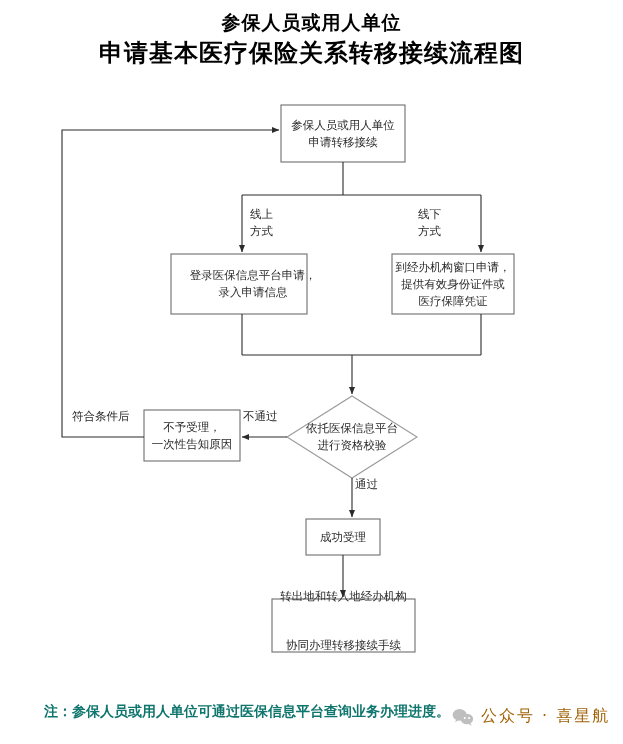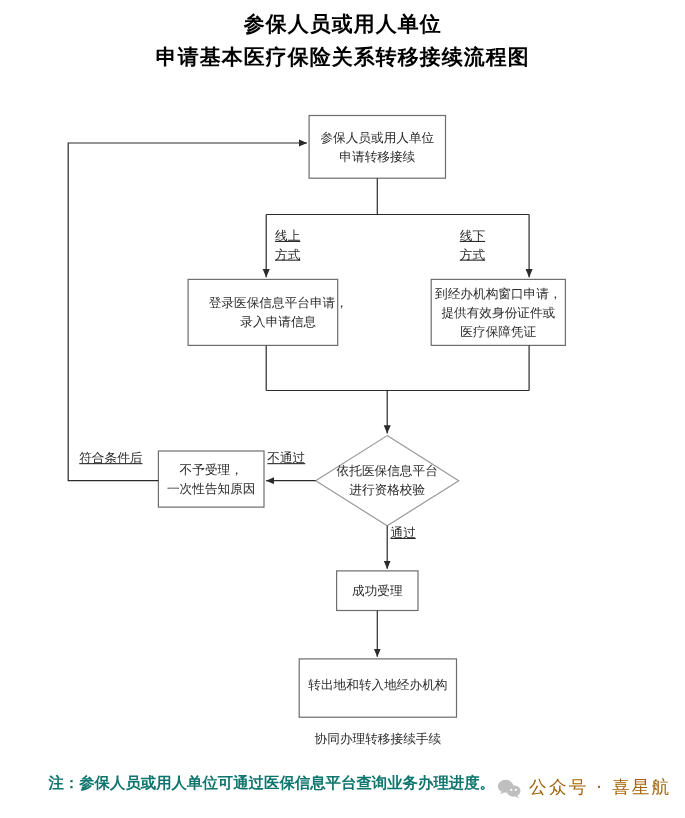--- a/index.html
+++ b/index.html
@@ -18,21 +18,21 @@
     position:absolute;left:0;top:8px;width:623px;
     text-align:center;
   }
   .title-line{
     font-family:"Liberation Serif","DejaVu Serif",serif;
     font-weight:bold;
     color:#000;
     letter-spacing:1px;
   }
   .title-line-1{font-size:19px;line-height:30px;}
-  .title-line-2{font-size:19px;line-height:30px;}
+  .title-line-2{font-size:24px;line-height:30px;}
 
   
   svg#flow{position:absolute;left:0;top:0;width:623px;height:744px;}
   svg#flow .edge{stroke:#2b2b2b;stroke-width:1.1;fill:none;}
   svg#flow .box{fill:#ffffff;stroke:#6e6e6e;stroke-width:1.1;}
   svg#flow .diamond{fill:#ffffff;stroke:#9a9a9a;stroke-width:1.1;}
 
   
   .node-text{
     position:absolute;
@@ -48,21 +48,20 @@
   .node-text span{display:block;white-space:nowrap;}
 
   .edge-label{
     position:absolute;
     font-size:11.5px;
     line-height:17px;
     color:#2a2a2a;
     font-family:"DejaVu Sans","Liberation Sans",sans-serif;
     text-align:left;
     white-space:nowrap;
-    text-decoration:underline;
   }
   .edge-label span{display:block;}
 
   
   .footer-note{
     position:absolute;left:44px;top:703px;
     font-family:"Liberation Serif","DejaVu Serif",serif;
     font-weight:bold;
     font-size:14px;
     color:#0f766e;
@@ -159,21 +158,21 @@
 
   <div class="node-text" style="left:144px;top:410px;width:96px;height:51px;">
     <span>不予受理，</span>
     <span>一次性告知原因</span>
   </div>
 
   <div class="node-text" style="left:306px;top:519px;width:74px;height:36px;">
     <span>成功受理</span>
   </div>
 
-  <div class="node-text" style="left:272px;top:620px;width:143px;height:53px;gap:32px;">
+  <div class="node-text" style="left:272px;top:594px;width:143px;height:53px;gap:32px;">
     <span>转出地和转入地经办机构</span>
     <span>协同办理转移接续手续</span>
   </div>
 
   <div class="edge-label" style="left:250px;top:206px;">
     <span>线上</span>
     <span>方式</span>
   </div>
 
   <div class="edge-label" style="left:418px;top:206px;">

